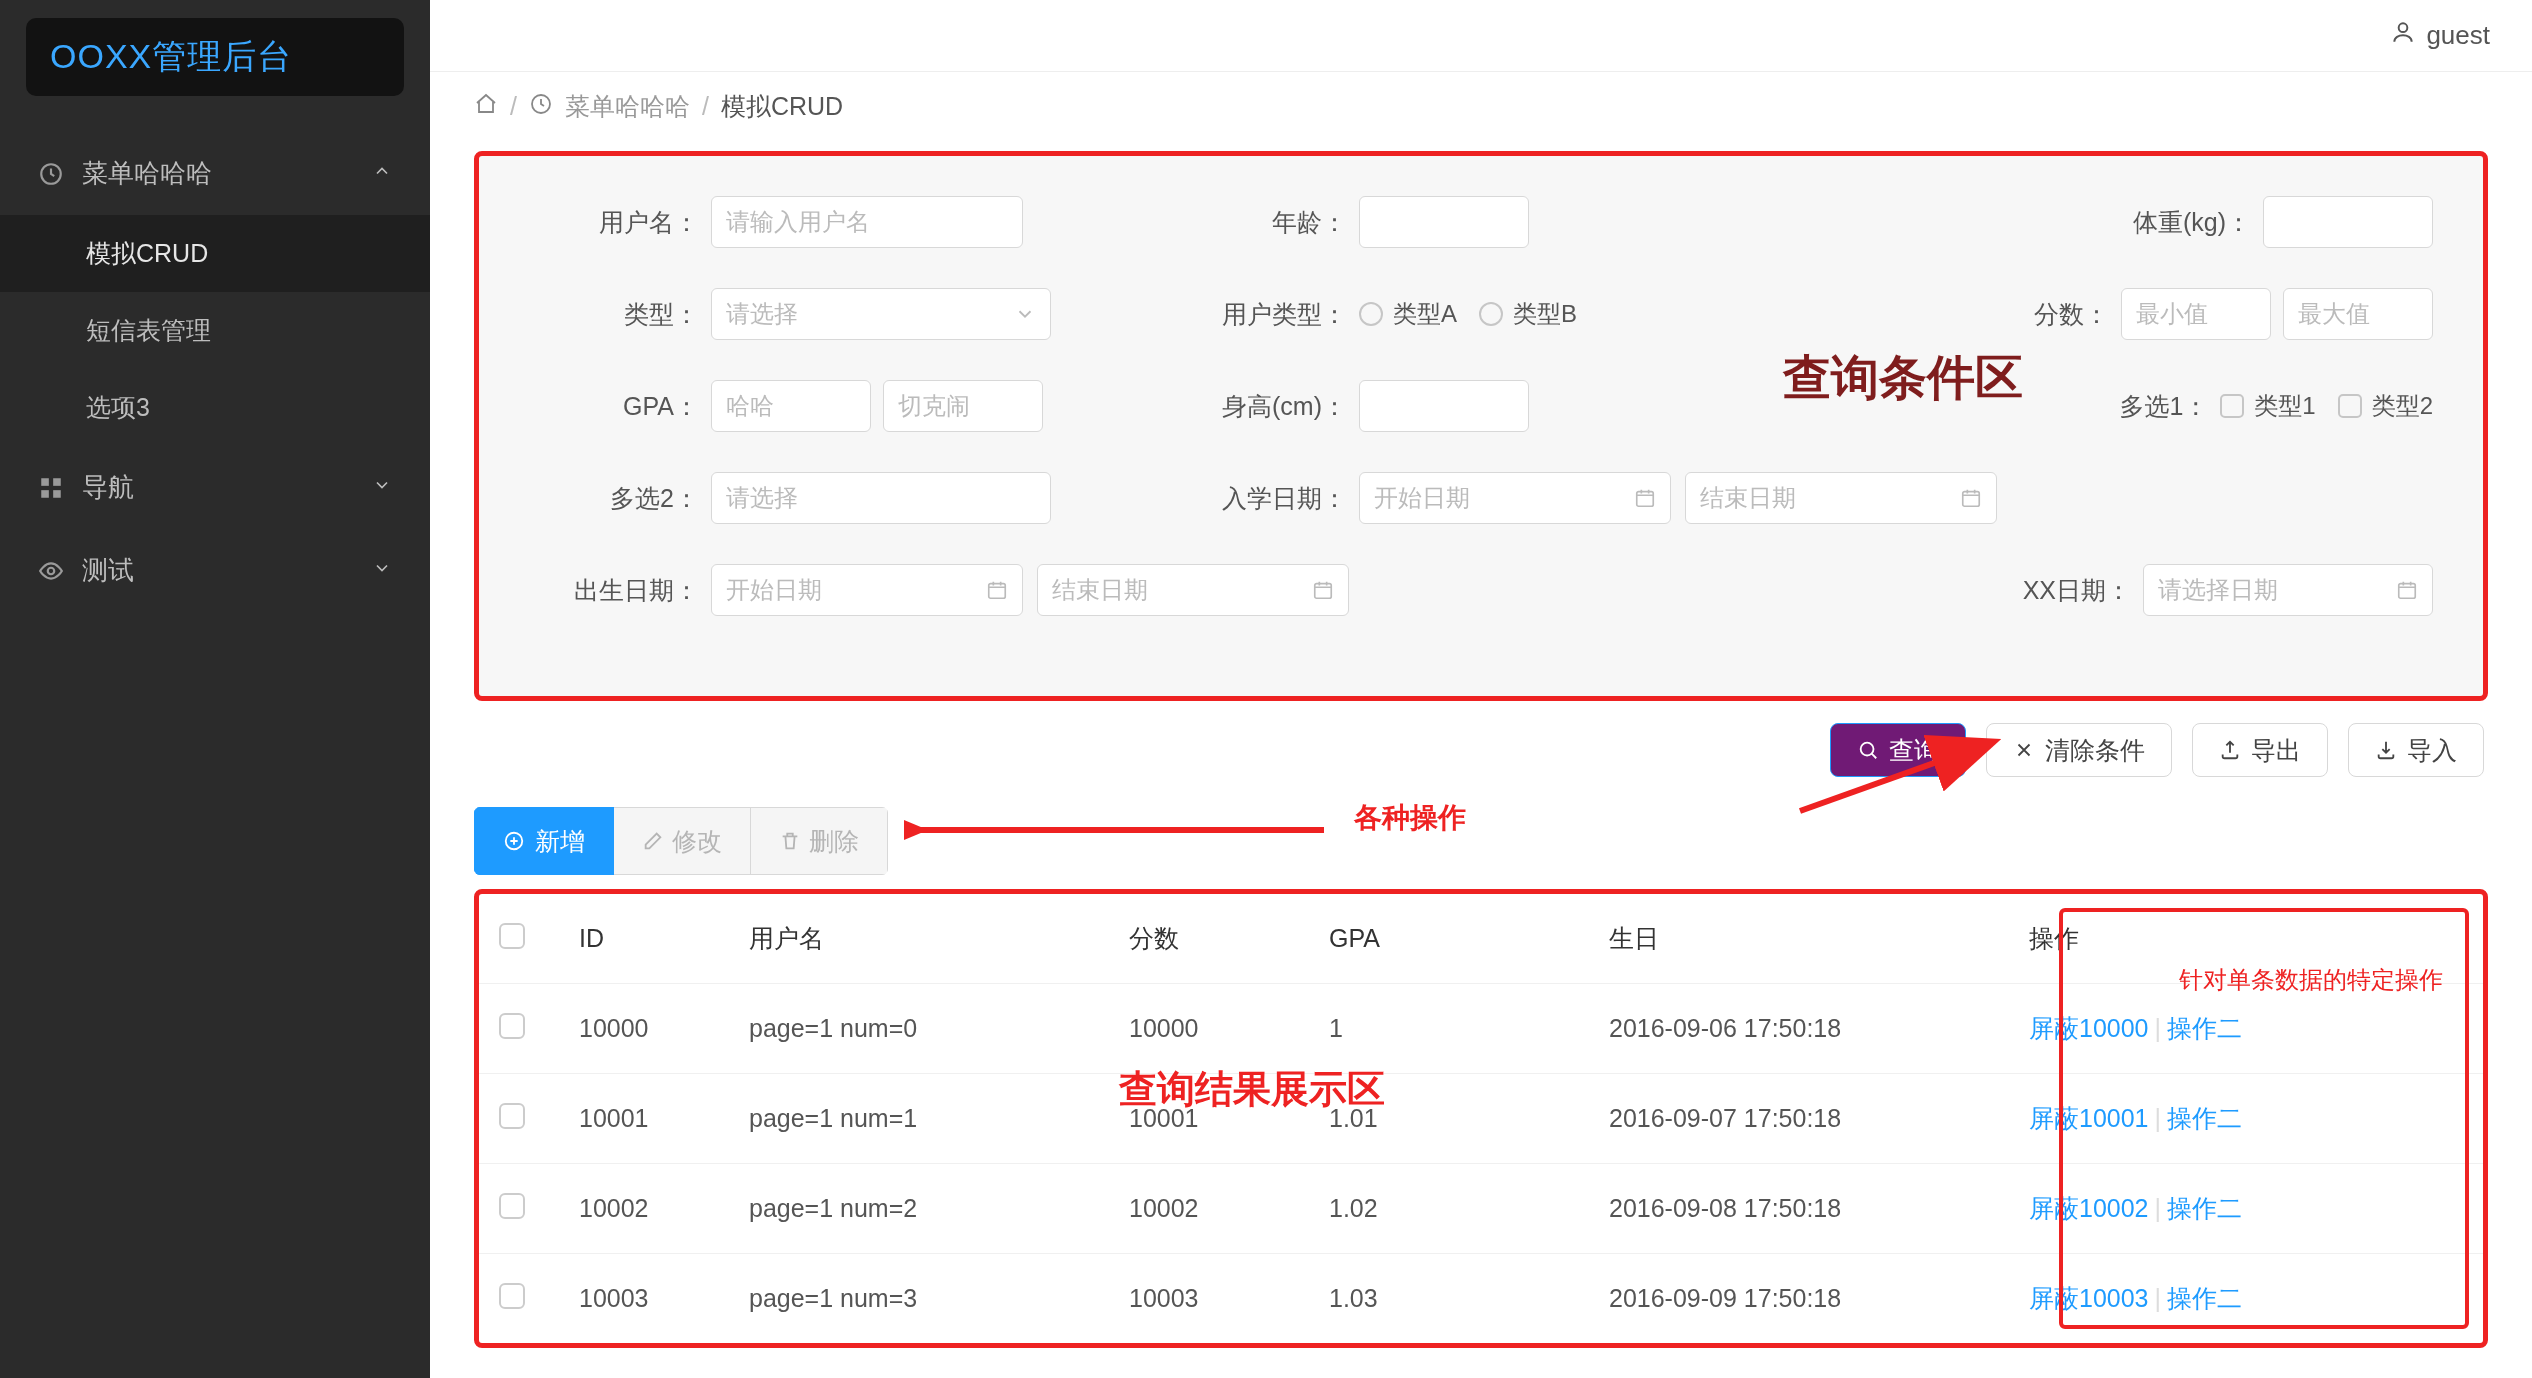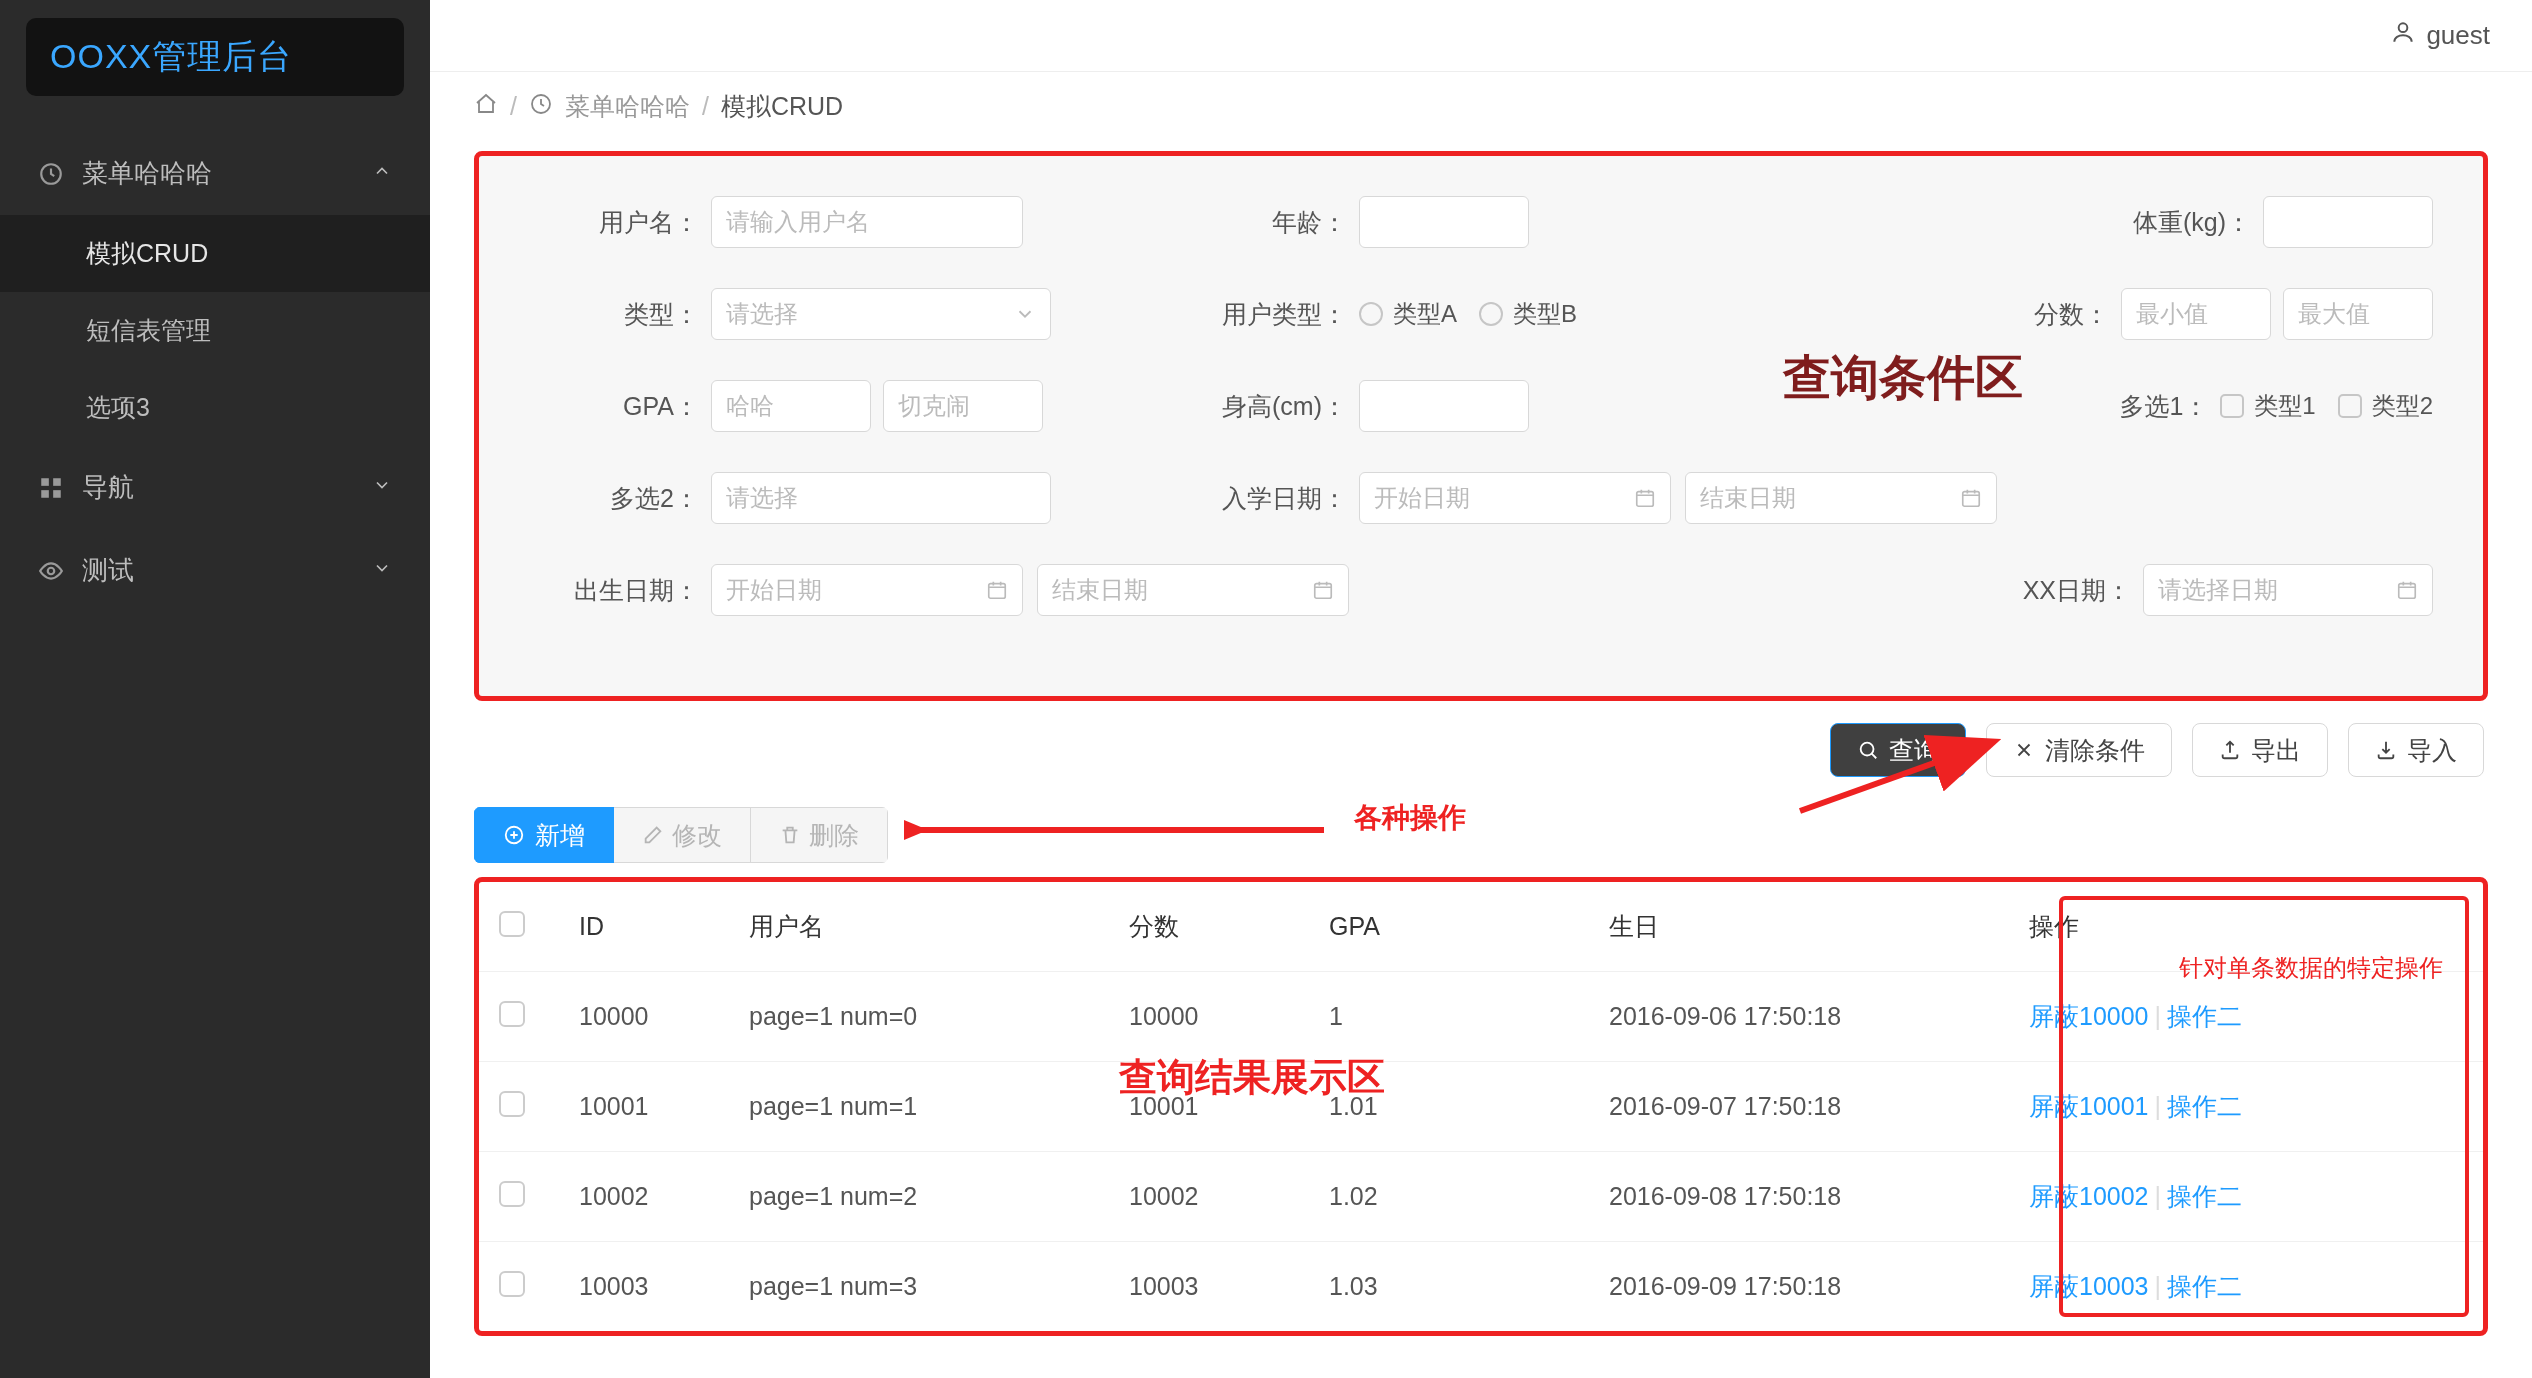--- a/index.html
+++ b/index.html
@@ -52,26 +52,26 @@
   .check-box { width: 24px; height: 24px; border-radius: 5px; border: 2px solid #c6c6c6; }
   .date-wrap { display: flex; align-items: center; gap: 14px; }
   .date { display: flex; align-items: center; justify-content: space-between; color: #bbb; }
   .date svg, .sel svg { width: 22px; height: 22px; }
 
   .annot { position: absolute; color: #7f1d1d; font-weight: 700; font-size: 48px; margin-top: 40px; }
 
   
   .actbar { display: flex; justify-content: flex-end; gap: 20px; padding: 22px 4px; position: relative; }
   .btn { height: 54px; display: inline-flex; align-items: center; gap: 10px; padding: 0 26px; border: 1px solid #d8d8d8; border-radius: 8px; background: #fff; font-size: 25px; color: #444; cursor: pointer; }
-  .btn.primary { background: #404040; border-color: #1e9bff; color: #fff; }
+  .btn.primary { background: #701a75; border-color: #1e9bff; color: #fff; }
   .btn svg { width: 22px; height: 22px; }
 
   
   .crudbar { display: inline-flex; margin: 8px 0 14px 0; border-radius: 6px; overflow: hidden; position: relative; }
-  .crudbtn { height: 56px; display: inline-flex; align-items: center; gap: 10px; padding: 0 28px; border: 1px solid #d8d8d8; font-size: 25px; cursor: pointer; }
+  .crudbtn { height: 68px; display: inline-flex; align-items: center; gap: 10px; padding: 0 28px; border: 1px solid #d8d8d8; font-size: 25px; cursor: pointer; }
   .crudbtn.primary { background: #1e9bff; color: #fff; border-color: #1e9bff; }
   .crudbtn.disabled { background: #f5f5f5; color: #b5b5b5; gap: 8px; }
   .crudbtn + .crudbtn { border-left: none; }
 
   
   .table-wrap { border: 5px solid #e22; border-radius: 8px; padding: 0; position: relative; }
   table { width: 100%; border-collapse: collapse; font-size: 25px; }
   thead th { text-align: left; padding: 28px 20px; color: #333; font-weight: 500; }
   tbody td { padding: 28px 20px; border-top: 1px solid #f0f0f0; color: #555; }
   .cb { width: 26px; height: 26px; border: 2px solid #ccc; border-radius: 6px; display: inline-block; }

